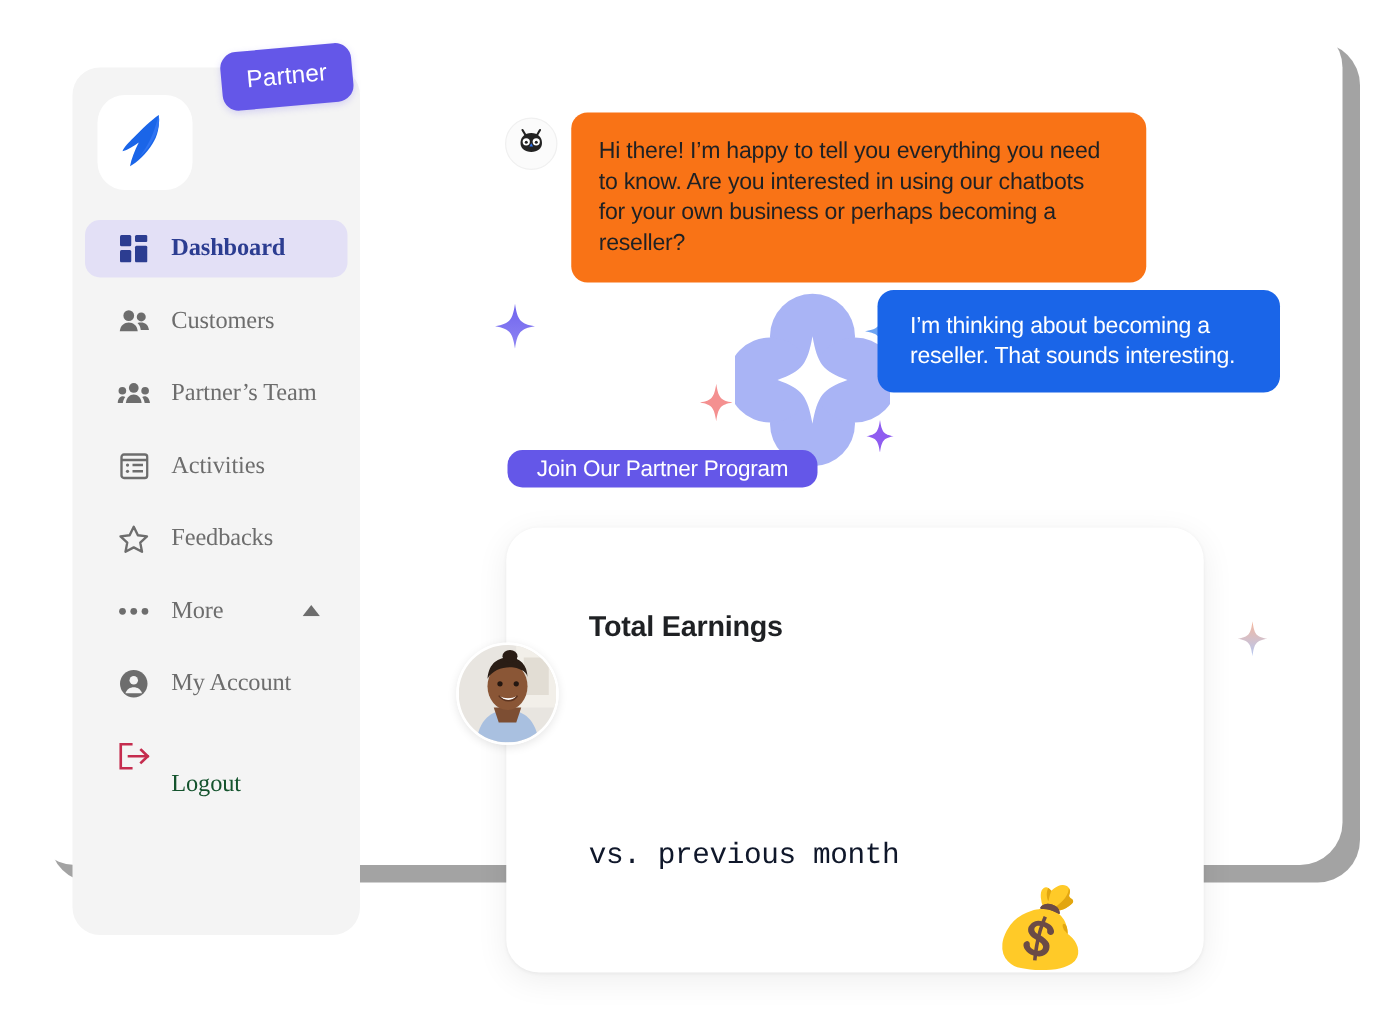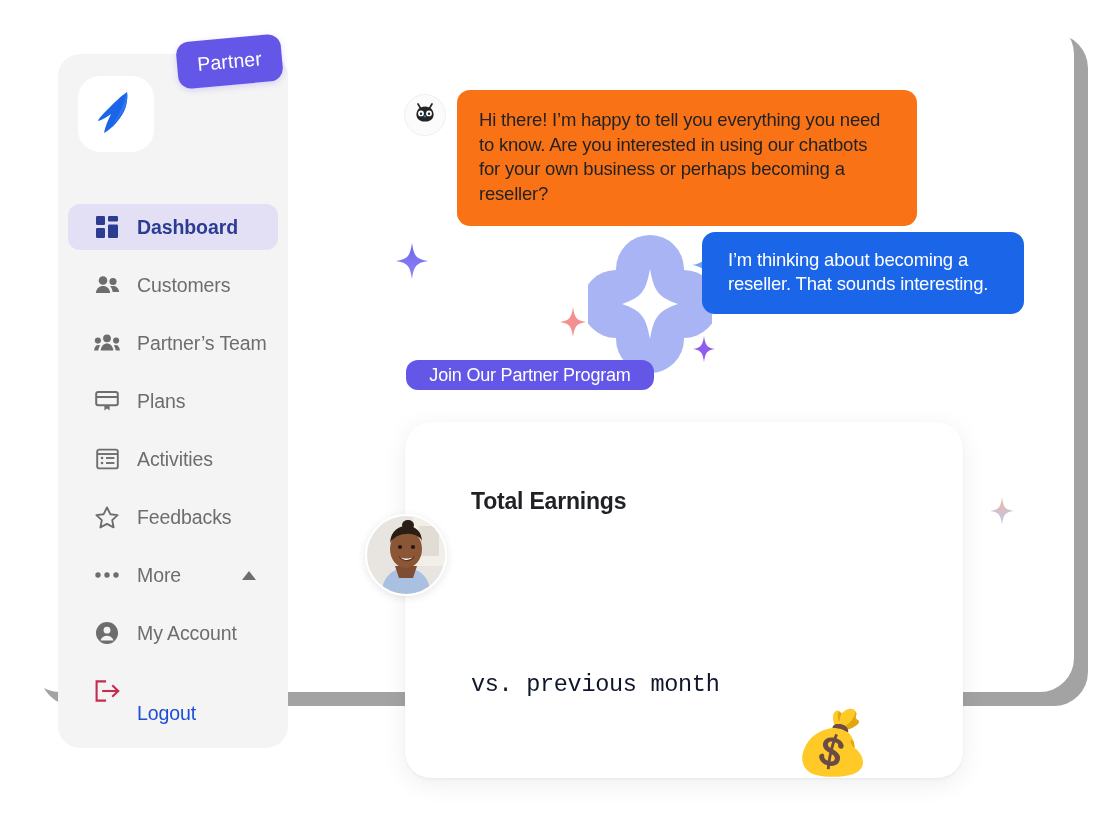--- a/index.html
+++ b/index.html
@@ -73,22 +73,23 @@
   }
   .partner-badge span {
     color: #ffffff;
     font-size: 19.5px;
     letter-spacing: 0.1px;
   }
 
   .nav {
     position: absolute;
     left: 0;
-    top: 150px;
+    top: 122px;
     width: 100%;
+    font-family: Liberation Serif, serif;
   }
 
   .nav-item {
     position: relative;
     display: flex;
     align-items: center;
     height: 46px;
     margin: 0 10px;
     padding-left: 26px;
     border-radius: 12px;
@@ -113,21 +114,21 @@
   .nav-item.logout .nav-ico { color: #c52c4e; }
 
   .nav-label {
     margin-left: 17px;
     font-size: 19.5px;
     color: #6d6d6d;
     letter-spacing: -0.1px;
     white-space: nowrap;
   }
   .nav-item.active .nav-label { color: #2c3d91; font-weight: 600; }
-  .nav-item.logout .nav-label { color: #1d4ed8; margin-top: 45px; }
+  .nav-item.logout .nav-label { color: #14532d; margin-top: 45px; }
 
   .nav-caret {
     position: absolute;
     right: 22px;
     top: 50%;
     transform: translateY(-50%);
     color: #6d6d6d;
   }
 
   
@@ -390,30 +391,20 @@
             <circle cx="4.2" cy="7.4" r="3.3"></circle>
             <circle cx="23.8" cy="7.4" r="3.3"></circle>
             <path d="M7.2 18 C7.8 13.1 10.6 10.6 14 10.6 C17.4 10.6 20.2 13.1 20.8 18 Z"></path>
             <path d="M0 18 C0.5 14.4 2.2 12.2 4.6 12.2 C5.4 12.2 6.1 12.4 6.7 12.8 C5.6 14.1 4.9 15.9 4.6 18 Z"></path>
             <path d="M28 18 L23.4 18 C23.1 15.9 22.4 14.1 21.3 12.8 C21.9 12.4 22.6 12.2 23.4 12.2 C25.8 12.2 27.5 14.4 28 18 Z"></path>
           </svg>
         </span>
         <span class="nav-label">Partner’s Team</span>
       </div>
 
-      <div class="nav-item">
-        <span class="nav-ico">
-          <svg width="24" height="22" viewBox="0 0 24 22" fill="none" stroke="currentColor" stroke-width="2">
-            <rect x="1.2" y="2" width="21.6" height="13.2" rx="2"></rect>
-            <line x1="1.2" y1="7" x2="22.8" y2="7"></line>
-            <path d="M9.4 15.2 L9.4 20.5 L12 18.6 L14.6 20.5 L14.6 15.2" fill="currentColor" stroke="none"></path>
-          </svg>
-        </span>
-        <span class="nav-label">Plans</span>
-      </div>
 
       <div class="nav-item">
         <span class="nav-ico">
           <svg width="23" height="22" viewBox="0 0 23 22" fill="none" stroke="currentColor" stroke-width="1.9">
             <rect x="1.2" y="1.6" width="20.6" height="18.8" rx="2"></rect>
             <line x1="1.2" y1="6" x2="21.8" y2="6"></line>
             <circle cx="6" cy="10" r="1.3" fill="currentColor" stroke="none"></circle>
             <circle cx="6" cy="15" r="1.3" fill="currentColor" stroke="none"></circle>
             <line x1="10" y1="10" x2="18.4" y2="10"></line>
             <line x1="10" y1="15" x2="18.4" y2="15"></line>

